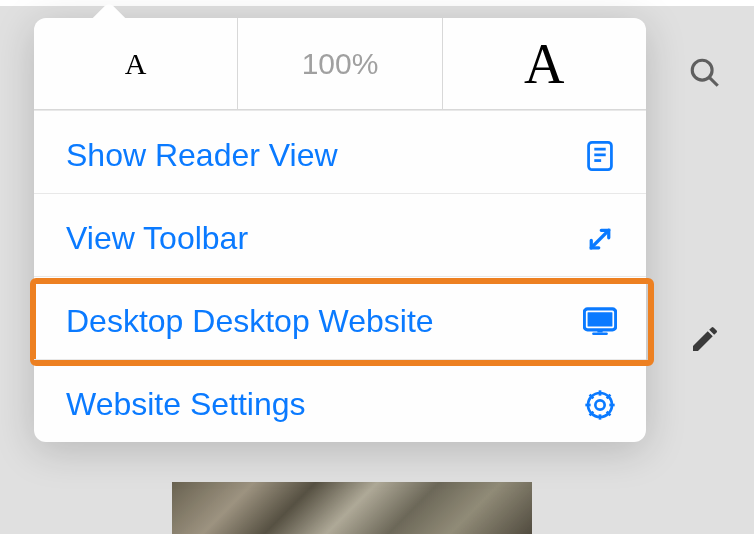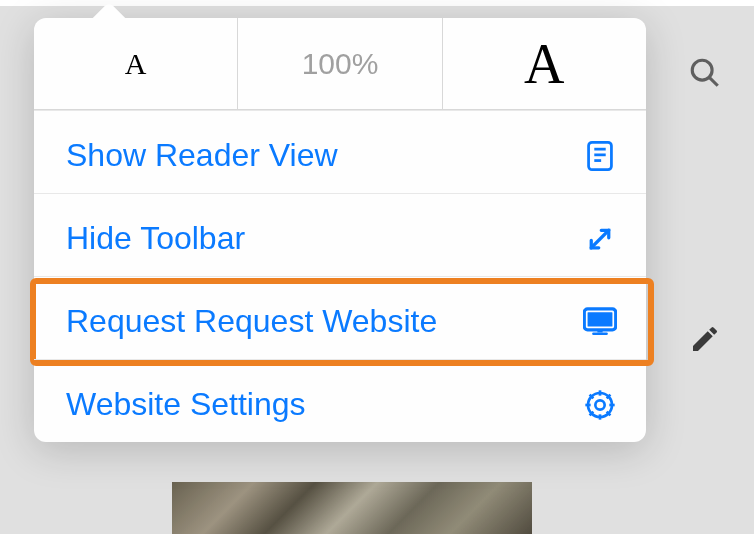--- a/index.html
+++ b/index.html
@@ -162,32 +162,32 @@
         <svg width="28" height="32" viewBox="0 0 24 28" fill="none" stroke="#0a7aff" stroke-width="2.4">
           <rect x="2" y="2" width="20" height="24" rx="3"></rect>
           <line x1="7" y1="8" x2="17" y2="8"></line>
           <line x1="7" y1="13" x2="17" y2="13"></line>
           <line x1="7" y1="18" x2="13" y2="18"></line>
         </svg>
       </span>
     </div>
 
     <div class="menu-item">
-      <span>Hide Toolbar</span>
+      <span>View Toolbar</span>
       <span class="icon-box">
         <svg width="30" height="30" viewBox="0 0 24 24" fill="none" stroke="#0a7aff" stroke-width="2.6" stroke-linecap="round">
           <line x1="5" y1="19" x2="19" y2="5"></line>
           <polyline points="13,5 19,5 19,11"></polyline>
           <polyline points="11,19 5,19 5,13"></polyline>
         </svg>
       </span>
     </div>
 
     <div class="menu-item">
-      <span>Request Request Website</span>
+      <span>Desktop Desktop Website</span>
       <span class="icon-box">
         <svg width="34" height="30" viewBox="0 0 26 22">
           <rect x="1" y="1" width="24" height="16" rx="2.5" fill="none" stroke="#0a7aff" stroke-width="2.4"></rect>
           <rect x="3.5" y="3.5" width="19" height="11" rx="0.5" fill="#0a7aff"></rect>
           <rect x="11" y="17" width="4" height="2" fill="#0a7aff"></rect>
           <rect x="7" y="19" width="12" height="2" rx="1" fill="#0a7aff"></rect>
         </svg>
       </span>
     </div>
 

